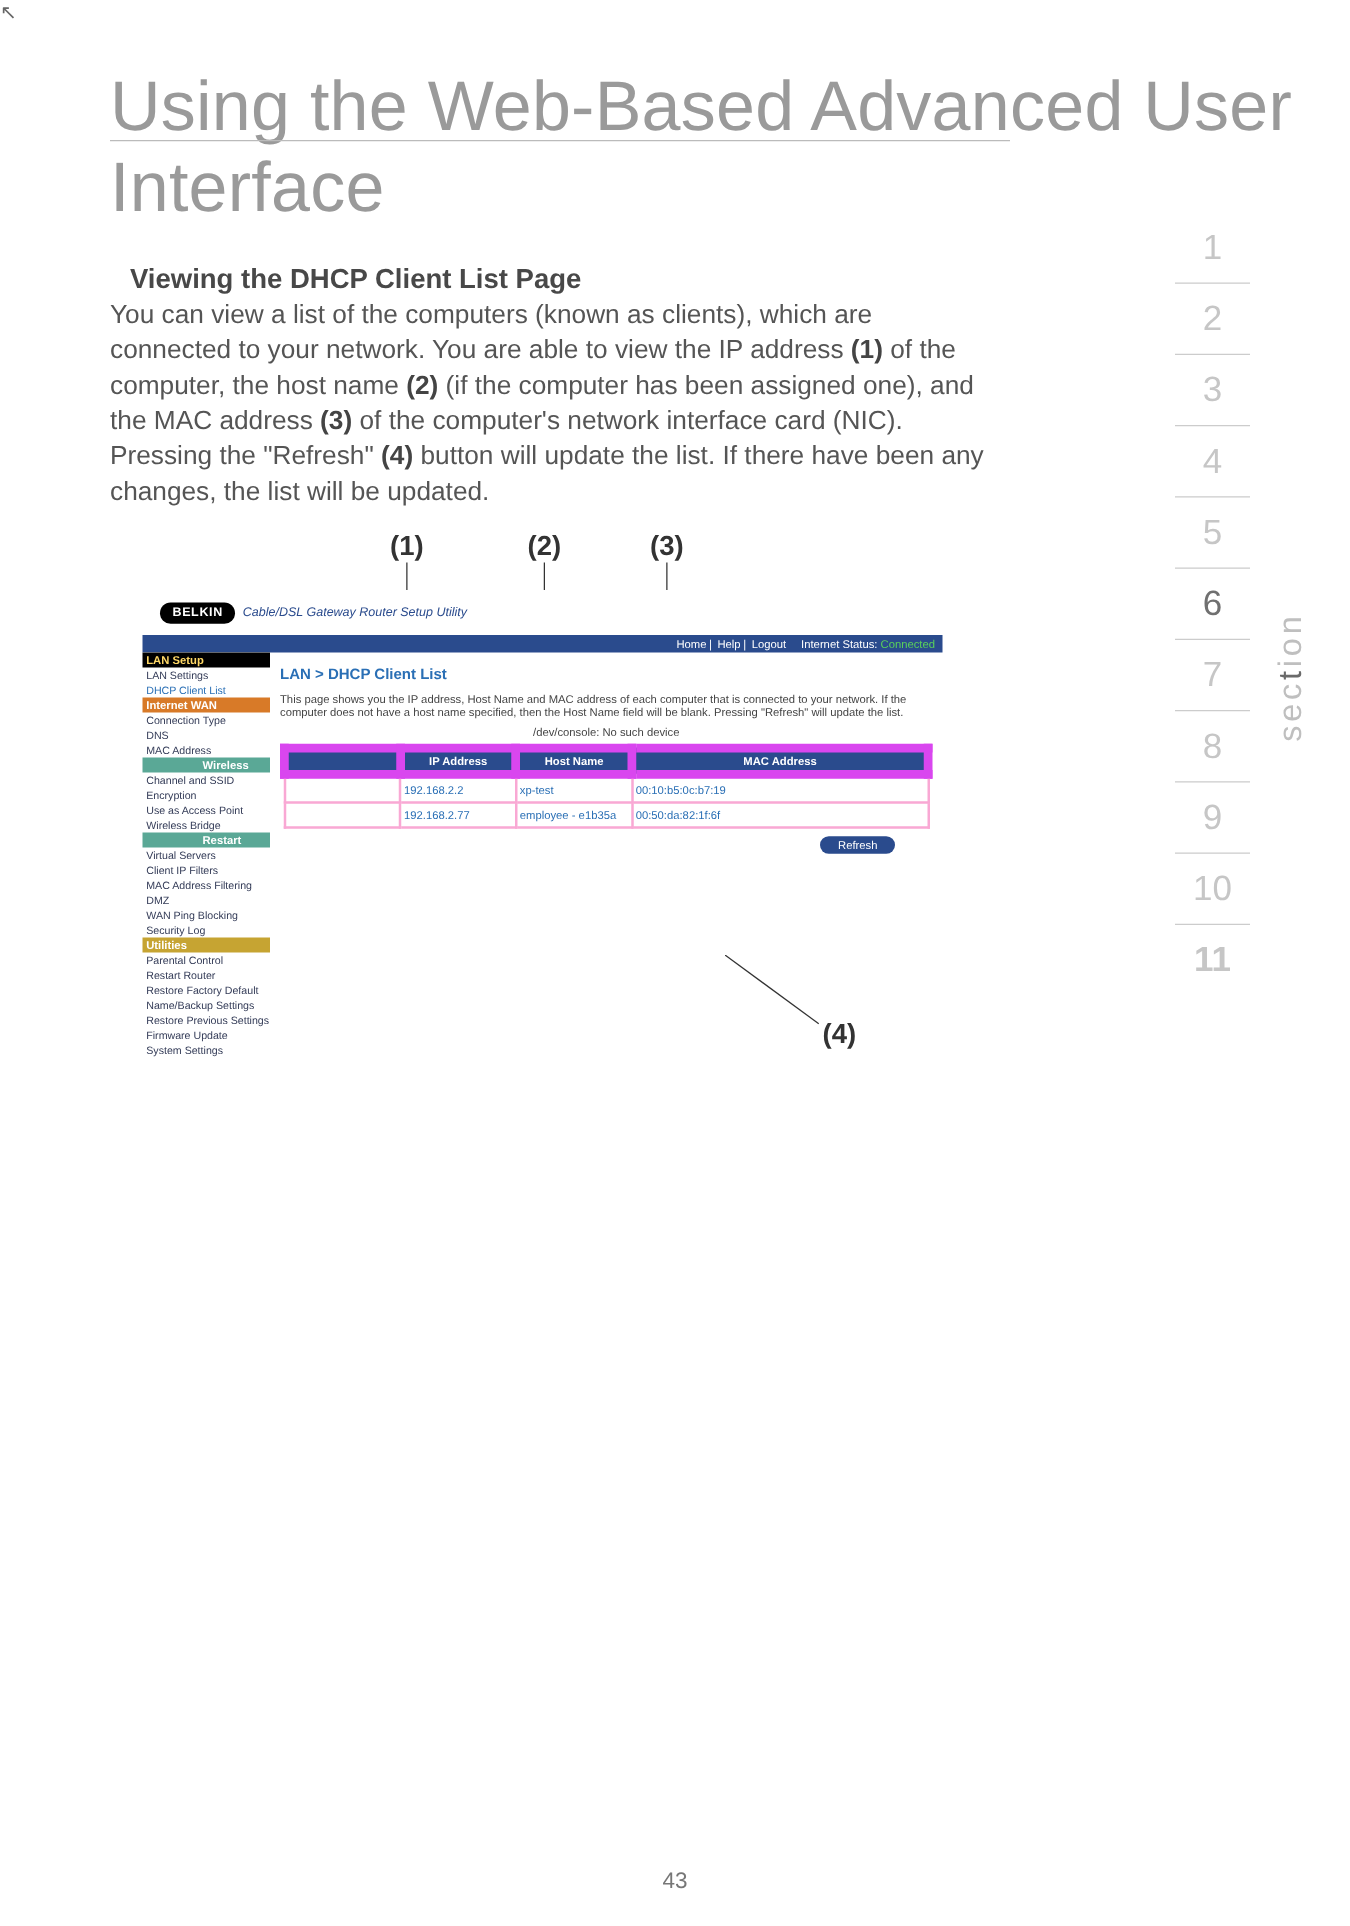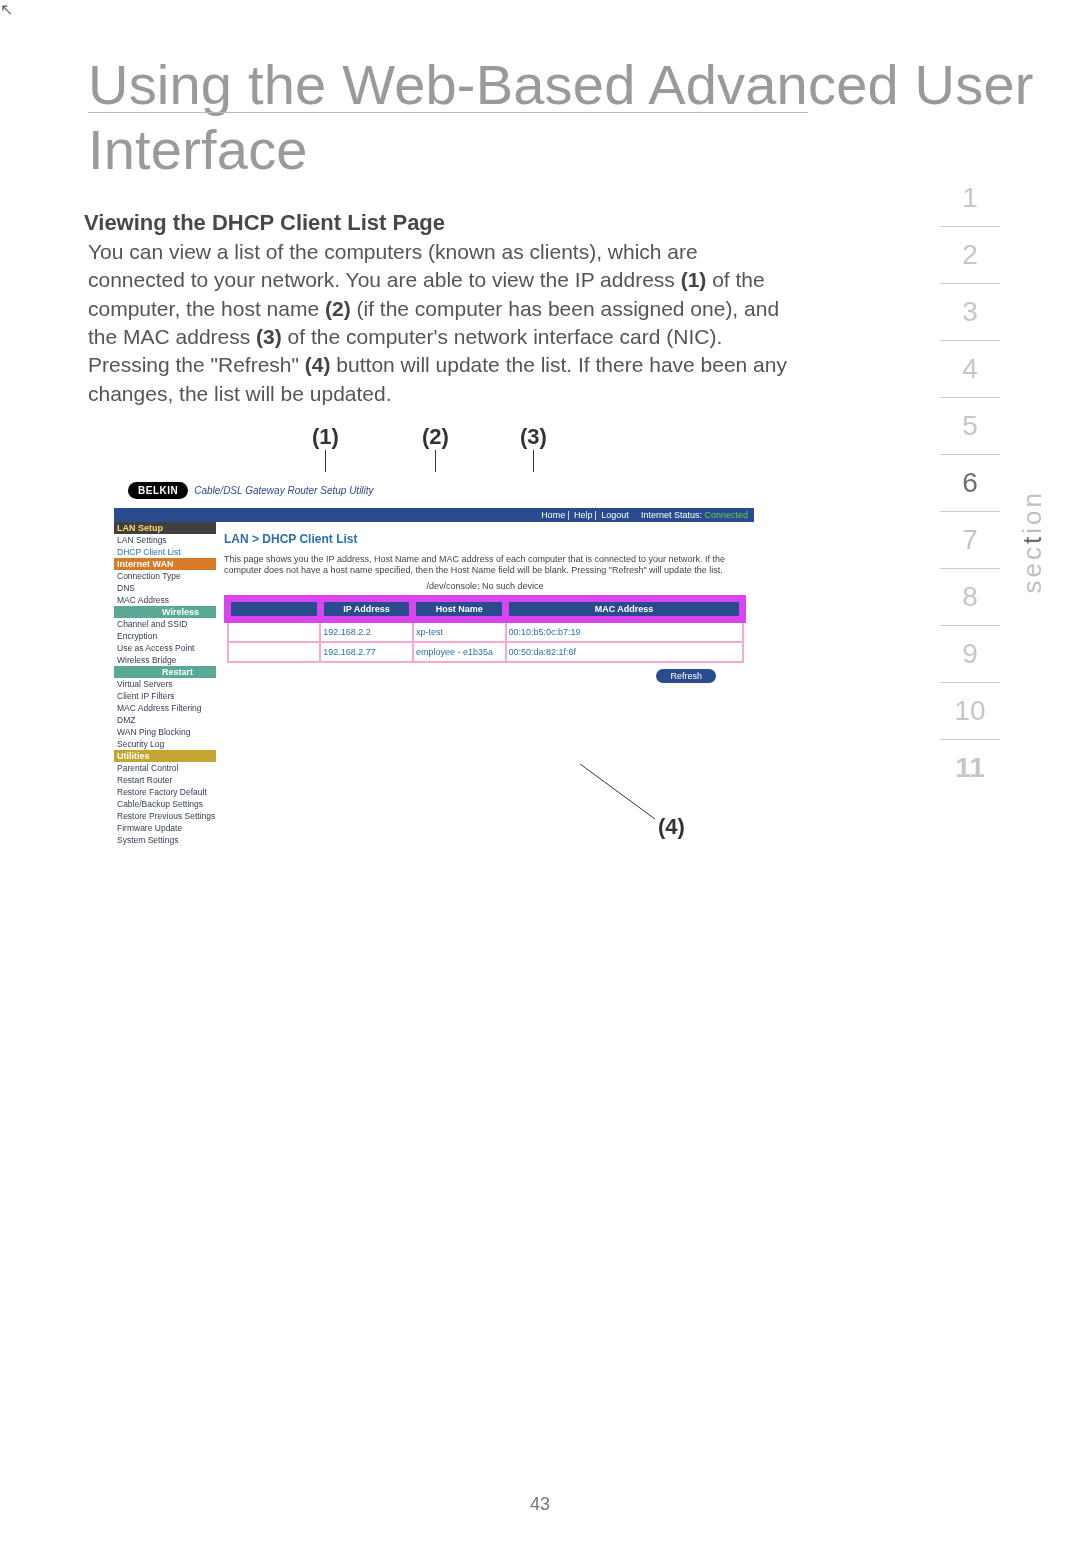--- a/index.html
+++ b/index.html
@@ -29,21 +29,21 @@
     position: absolute;
     top: 112px;
     left: 88px;
     width: 720px;
     height: 1px;
     background: #bbb;
   }
   .section-heading {
     position: absolute;
     top: 210px;
-    left: 84px;
+    left: 104px;
     font-size: 22px;
     color: #484848;
     font-weight: bold;
   }
   .body-text {
     position: absolute;
     top: 238px;
     left: 88px;
     width: 700px;
     font-size: 21px;
@@ -140,21 +140,21 @@
   .shot .topbar a { color:#fff; text-decoration:none; margin:0 2px;}
   .shot .topbar .status { color: #5ad25a; }
   .shot .body {
     display: flex;
   }
   .shot .sidebar {
     width: 102px;
     background: #fff;
   }
   .shot .sidebar .hdr {
-    background: #404040;
+    background: #000000;
     color: #ffd866;
     font-weight: bold;
     font-size: 9px;
     padding: 1px 3px;
   }
   .shot .sidebar .hdr.orange { background:#d87a28; color:#fff;}
   .shot .sidebar .hdr.teal { background:#5aa896; color:#fff;padding-left:48px;}
   .shot .sidebar .hdr.gold { background:#c6a432; color:#fff;}
   .shot .sidebar .item {
     font-size: 8.5px;
@@ -297,21 +297,21 @@
           <div class="item ">Virtual Servers</div>
           <div class="item ">Client IP Filters</div>
           <div class="item ">MAC Address Filtering</div>
           <div class="item ">DMZ</div>
           <div class="item ">WAN Ping Blocking</div>
           <div class="item ">Security Log</div>
           <div class="hdr gold">Utilities</div>
           <div class="item ">Parental Control</div>
           <div class="item ">Restart Router</div>
           <div class="item ">Restore Factory Default</div>
-          <div class="item ">Cable/Backup Settings</div>
+          <div class="item ">Name/Backup Settings</div>
           <div class="item ">Restore Previous Settings</div>
           <div class="item ">Firmware Update</div>
           <div class="item ">System Settings</div>
         </div>
       <div class="main">
         <div class="crumb">LAN &gt; DHCP Client List</div>
         <div class="desc">This page shows you the IP address, Host Name and MAC address of each computer that is connected to your network. If the computer does not have a host name specified, then the Host Name field will be blank. Pressing "Refresh" will update the list.</div>
         <div class="warn">/dev/console: No such device</div>
         <table>
           <thead>

